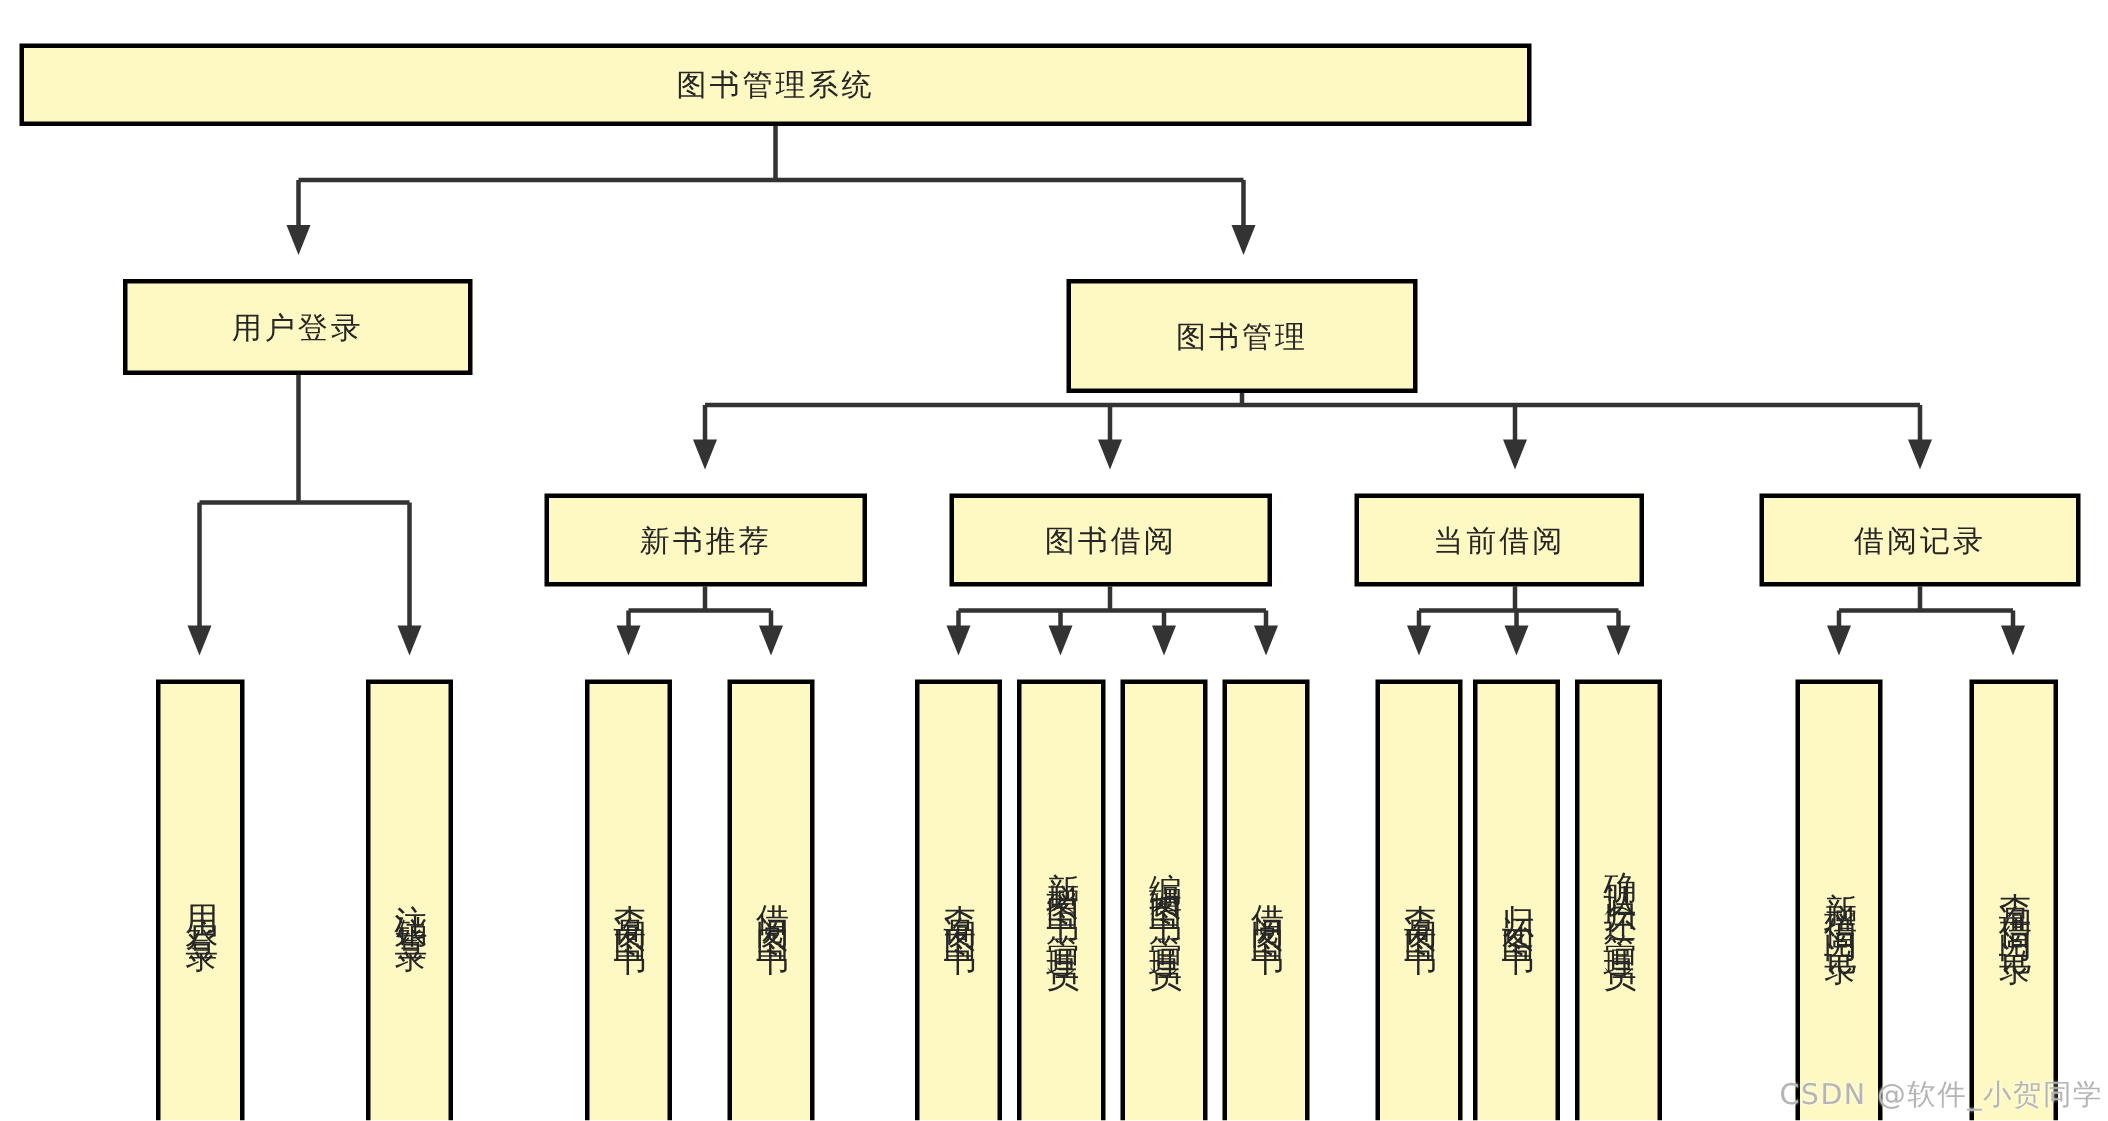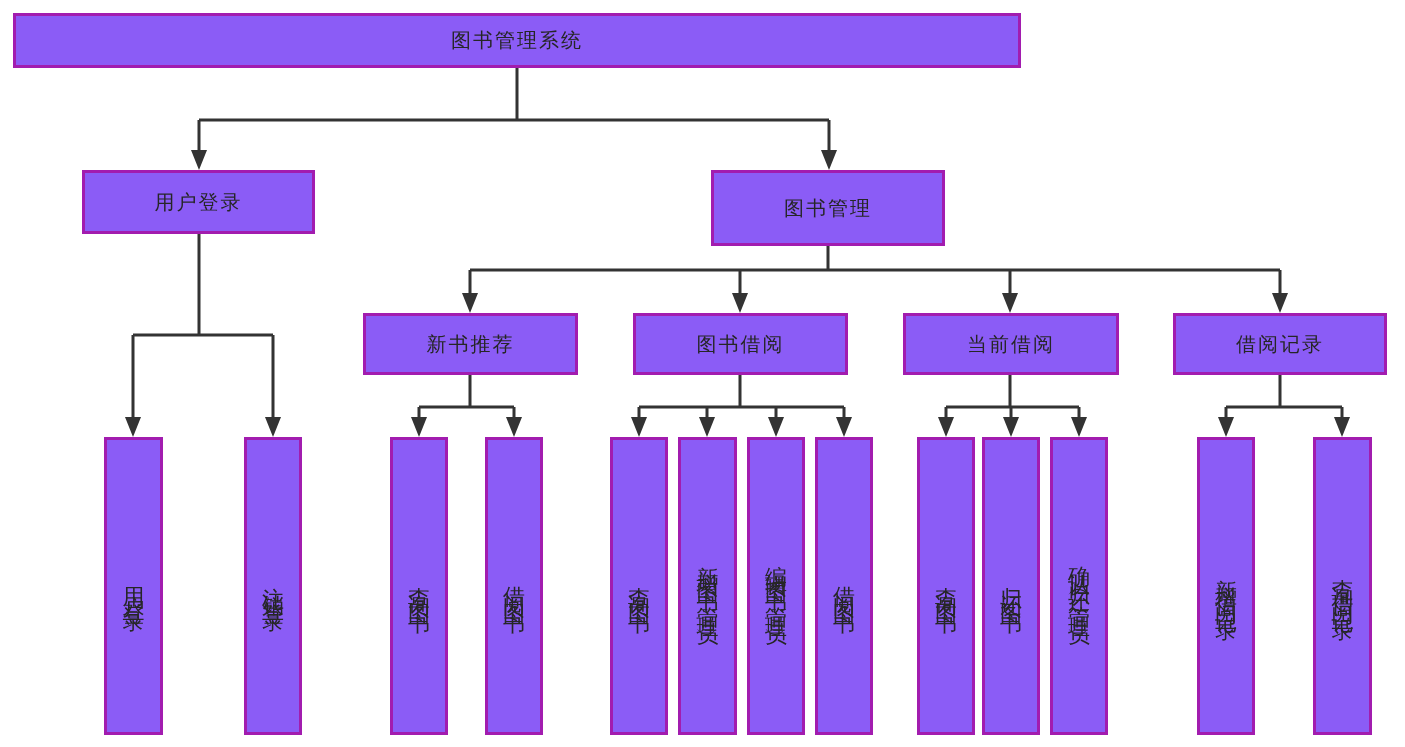--- a/index.html
+++ b/index.html
@@ -13,30 +13,31 @@
   }
   .connectors {
     position: absolute;
     left: 0; top: 0;
     width: 1405px; height: 747px;
     z-index: 1;
   }
   .node {
     position: absolute;
     box-sizing: border-box;
-    border: 3px solid #a21caf;
-    background: #8b5cf6;
+    border: 3px solid #000000;
+    background: #fef9c3;
     color: #262626;
     display: flex;
     align-items: center;
     justify-content: center;
     font-size: 20px;
     letter-spacing: 2px;
     z-index: 2;
     white-space: nowrap;
+    margin-top: 16px;
   }
   .vnode {
     writing-mode: vertical-rl;
     text-orientation: mixed;
     font-size: 22px;
     letter-spacing: 0.38em;
     white-space: normal;
     line-height: 1;
   }
   .watermark {
@@ -95,35 +96,36 @@
     </g>
   </svg>
 
   <div class="node" style="left:13px; top:13px; width:1008px; height:55px;">图书管理系统</div>
 
   <div class="node" style="left:82px; top:170px; width:233px; height:64px;">用户登录</div>
   <div class="node" style="left:711px; top:170px; width:234px; height:76px;">图书管理</div>
 
   <div class="node" style="left:633px; top:313px; width:215px; height:62px;">图书借阅</div>
   <div class="node" style="left:363px; top:313px; width:215px; height:62px;">新书推荐</div>
-  <div class="node" style="left:903px; top:313px; width:216px; height:62px;">当前借阅</div>
+  <div class="node" style="left:903px; top:313px; width:193px; height:62px;">当前借阅</div>
   <div class="node" style="left:1173px; top:313px; width:214px; height:62px;">借阅记录</div>
 
   <div class="node vnode" style="left:104px; top:437px; width:59px; height:298px;">用户登录</div>
   <div class="node vnode" style="left:244px; top:437px; width:58px; height:298px;">注销登录</div>
 
   <div class="node vnode" style="left:390px; top:437px; width:58px; height:298px;">查询图书</div>
   <div class="node vnode" style="left:485px; top:437px; width:58px; height:298px;">借阅图书</div>
 
   <div class="node vnode" style="left:610px; top:437px; width:58px; height:298px;">查询图书</div>
   <div class="node vnode" style="left:678px; top:437px; width:59px; height:298px;">新增图书（管理员）</div>
   <div class="node vnode" style="left:747px; top:437px; width:58px; height:298px;">编辑图书（管理员）</div>
   <div class="node vnode" style="left:815px; top:437px; width:58px; height:298px;">借阅图书</div>
 
   <div class="node vnode" style="left:917px; top:437px; width:58px; height:298px;">查询图书</div>
   <div class="node vnode" style="left:982px; top:437px; width:58px; height:298px;">归还图书</div>
   <div class="node vnode" style="left:1050px; top:437px; width:58px; height:298px;">确认归还（管理员）</div>
 
   <div class="node vnode" style="left:1197px; top:437px; width:58px; height:298px;">新增借阅记录</div>
   <div class="node vnode" style="left:1313px; top:437px; width:59px; height:298px;">查询借阅记录</div>
 
+  <div class="watermark">CSDN @软件_小贺同学</div>
 
 </div>
 
 </body></html>

